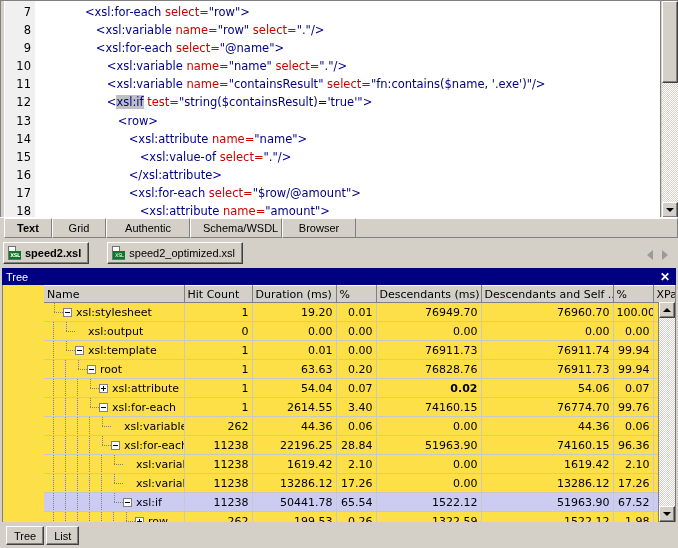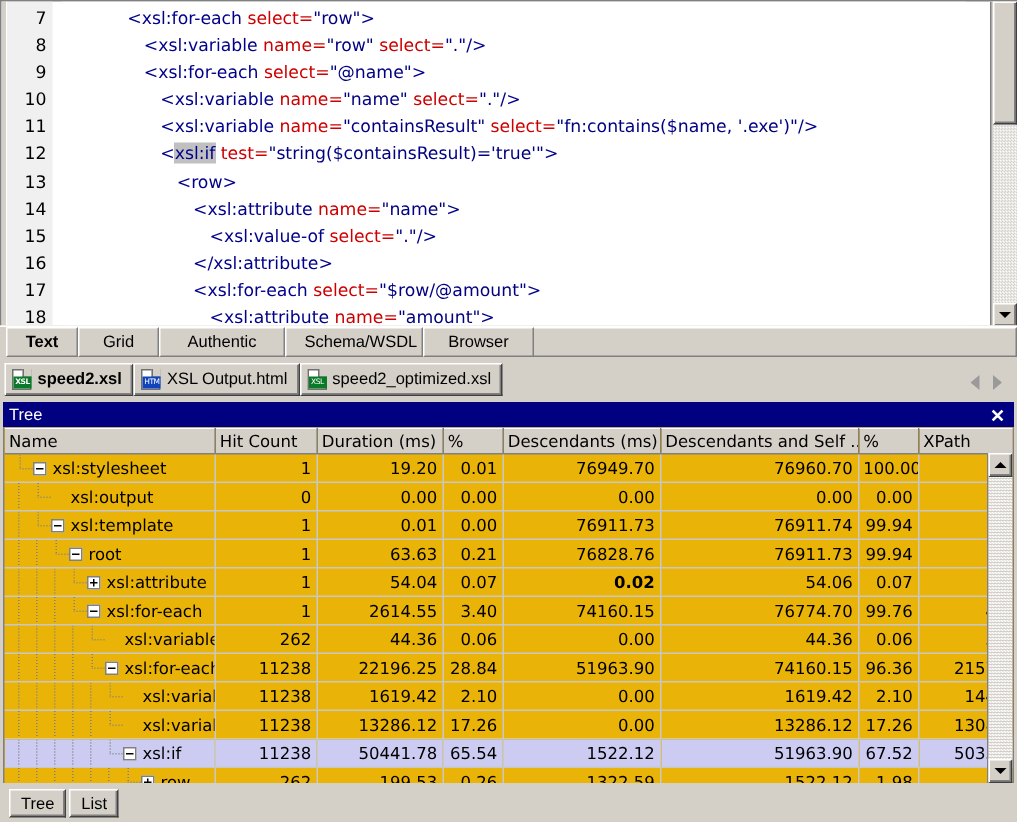--- a/index.html
+++ b/index.html
@@ -126,21 +126,21 @@
     background: #d4d0c8;
     display: flex;
     align-items: flex-end;
     padding-left: 3px;
   }
   .ftab {
     height: 22px;
     display: flex; align-items: center;
     gap: 4px;
     padding: 0 7px 0 4px;
-    margin-right: 0;
+    margin-right: 18px;
     background: #d4d0c8;
     border: 1px solid #ffffff;
     border-right-color: #404040;
     border-bottom-color: #404040;
     box-shadow: inset -1px -1px 0 #808080;
     font-size: 11px;
     color: #000;
     white-space: nowrap;
   }
   .ftab.active { font-weight: bold; }
@@ -198,24 +198,25 @@
   #tree-title-text { flex: 1; }
   #tree-close {
     width: 14px; text-align: center;
     font-weight: bold; font-size: 12px;
     color: #ffffff;
     cursor: pointer;
   }
 
   #tree-body {
     position: absolute; left: 2px; top: 21px; width: 674px; height: 238px;
-    background: #eab308;
+    background: #fde047;
     border: 1px solid #808080;
     border-top: none;
     overflow: hidden;
+    padding-left: 41px;
   }
 
   table.grid {
     border-collapse: collapse;
     table-layout: fixed;
     width: 654px;
     font-size: 11px;
     font-family: "DejaVu Sans", sans-serif;
   }
   table.grid th {
@@ -362,26 +363,20 @@
 
 <div id="file-tabs">
   <div id="file-tabs-list" style="display:flex; align-items:flex-end;">
       <div class="ftab active">
         <span class="fileicon xsl">
           <span class="badge">XSL</span>
         </span>
         <span>speed2.xsl</span>
       </div>
       <div class="ftab">
-        <span class="fileicon htm">
-          <span class="badge">HTM</span>
-        </span>
-        <span>XSL Output.html</span>
-      </div>
-      <div class="ftab">
         <span class="fileicon xsl">
           <span class="badge">XSL</span>
         </span>
         <span>speed2_optimized.xsl</span>
       </div>
     </div>
   <div id="file-tabs-nav">
     <span class="navarr-l"></span>
     <span class="navarr-r"></span>
   </div>
@@ -483,21 +478,21 @@
                 <span class="elbow">
                   <span class="v"></span>
                   <span class="h"></span>
                 </span>
                 <span class="box"></span>
                 <span class="nametxt">root</span>
               </div>
             </td>
             <td class="num" style="width: 68px;">1</td>
             <td class="num" style="width: 84px;">63.63</td>
-            <td class="num" style="width: 40px;">0.21</td>
+            <td class="num" style="width: 40px;">0.20</td>
             <td class="num" style="width: 105px;">76828.76</td>
             <td class="num" style="width: 132px;">76911.73</td>
             <td class="num" style="width: 40px;">99.94</td>
             <td class="num" style="width: 80px;">0.00</td>
           </tr>
           <tr class="">
             <td class="namecell">
               <div class="nameinner">
                 <span class="ind" style="width: 12px;">
                   <span class="vline"></span>

